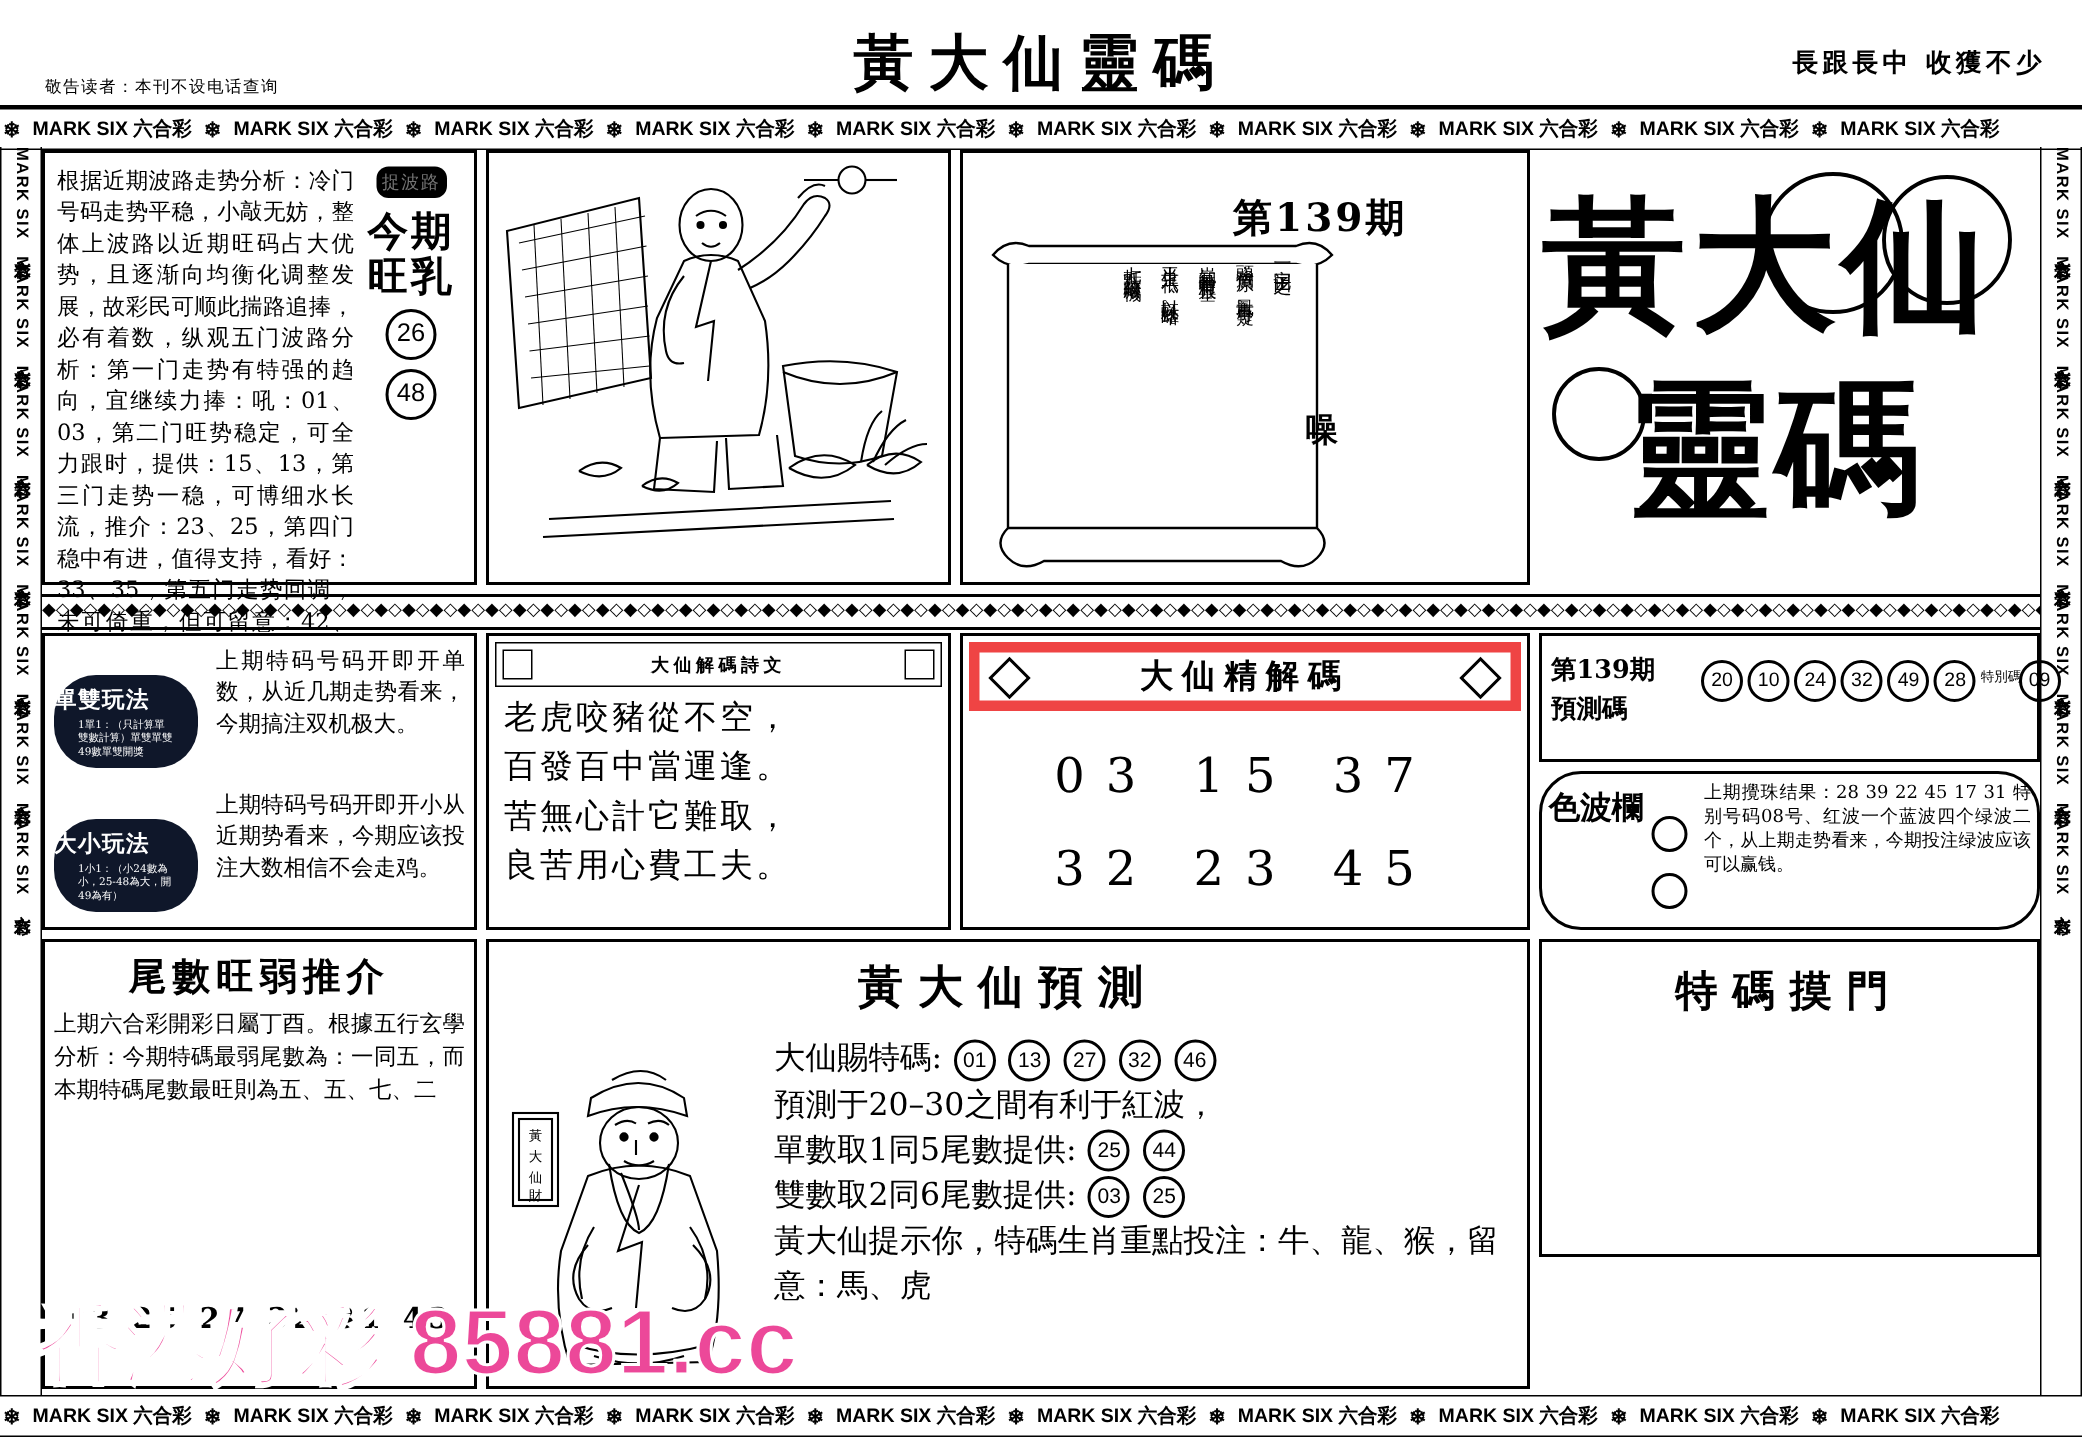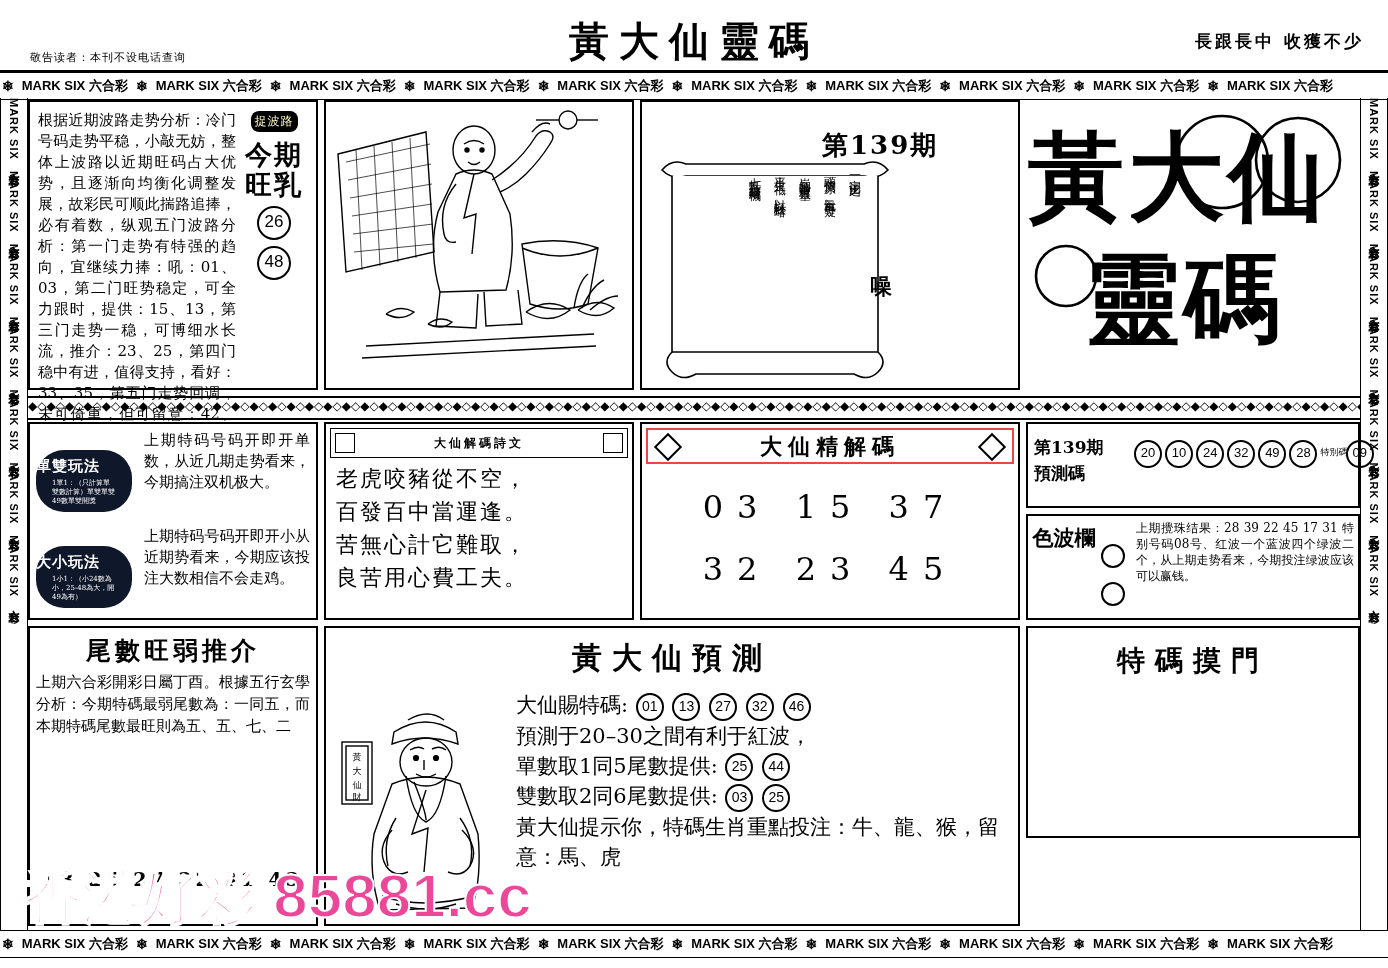--- a/index.html
+++ b/index.html
@@ -68,21 +68,21 @@
 
   
   #b-analysis{left:0;top:0;width:290px;height:290px;padding:8px 8px;}
   .an-text{
     font-family:"DejaVu Serif","Liberation Serif",serif;
     font-size:15px;line-height:21px;letter-spacing:0px;
     width:198px;text-align:justify;
   }
   .an-side{position:absolute;right:6px;top:8px;width:72px;text-align:center;}
   .an-badge{
-    background:#000;color:#fef9c3;font-size:12px;padding:2px 4px;border-radius:8px;
+    background:#000;color:#737373;font-size:12px;padding:2px 4px;border-radius:8px;
     font-family:"DejaVu Serif","Liberation Serif",serif;letter-spacing:1px;
     display:inline-block;
   }
   .an-big{
     font-family:"DejaVu Serif","Liberation Serif",serif;
     font-size:27px;font-weight:bold;line-height:30px;margin-top:8px;letter-spacing:2px;
   }
   .an-num{
     display:inline-block;width:30px;height:30px;line-height:28px;border:2px solid #000;
     border-radius:50%;font-size:17px;margin-top:6px;font-family:"Liberation Sans",sans-serif;
@@ -147,21 +147,21 @@
   .couplet-head .sq{position:absolute;top:4px;width:18px;height:18px;border:1px solid #000;}
   .couplet-head .sq.l{left:4px;}
   .couplet-head .sq.r{right:4px;}
   .couplet-body{
     font-family:"DejaVu Serif","Liberation Serif",serif;
     font-size:22px;line-height:33px;letter-spacing:2px;padding:4px 4px 0 6px;
   }
 
   #b-jiema{left:612px;top:322px;width:380px;height:198px;padding:4px;}
   .jiema-head{
-    border:2px solid #ef4444;height:32px;position:relative;text-align:center;
+    border:7px solid #ef4444;height:32px;position:relative;text-align:center;
     font-family:"DejaVu Serif","Liberation Serif",serif;font-weight:bold;font-size:22px;
     letter-spacing:6px;line-height:32px;
   }
   .jiema-head .dia{position:absolute;top:7px;width:16px;height:16px;border:2px solid #000;transform:rotate(45deg);}
   .jiema-head .dia.l{left:10px;}
   .jiema-head .dia.r{right:10px;}
   .jiema-nums{
     text-align:center;font-family:"DejaVu Serif","Liberation Serif",serif;
     font-size:32px;letter-spacing:14px;padding-top:24px;
   }
@@ -173,21 +173,21 @@
   .ball{
     display:inline-block;width:24px;height:24px;line-height:22px;text-align:center;
     border:2px solid #000;border-radius:50%;font-size:13px;margin-right:-2px;
     font-family:"Liberation Sans",sans-serif;
   }
   .tm-label{
     display:inline-block;font-size:9px;line-height:11px;width:20px;text-align:center;
     font-family:"DejaVu Serif","Liberation Serif",serif;vertical-align:middle;
   }
 
-  #b-sebo{left:998px;top:414px;width:334px;height:106px;padding:4px;}
+  #b-sebo{left:998px;top:414px;width:334px;height:106px;padding:4px;border-radius:28px;}
   .sebo-left{
     float:left;width:64px;text-align:center;
     font-family:"DejaVu Serif","Liberation Serif",serif;font-weight:bold;font-size:21px;
     line-height:31px;padding-top:2px;
   }
   .sebo-circles{float:left;width:34px;padding-top:10px;}
   .circ{width:20px;height:20px;border:2px solid #000;border-radius:50%;margin:14px auto;}
   .sebo-txt{
     margin-left:104px;font-family:"DejaVu Serif","Liberation Serif",serif;
     font-size:12px;line-height:16px;text-align:justify;

